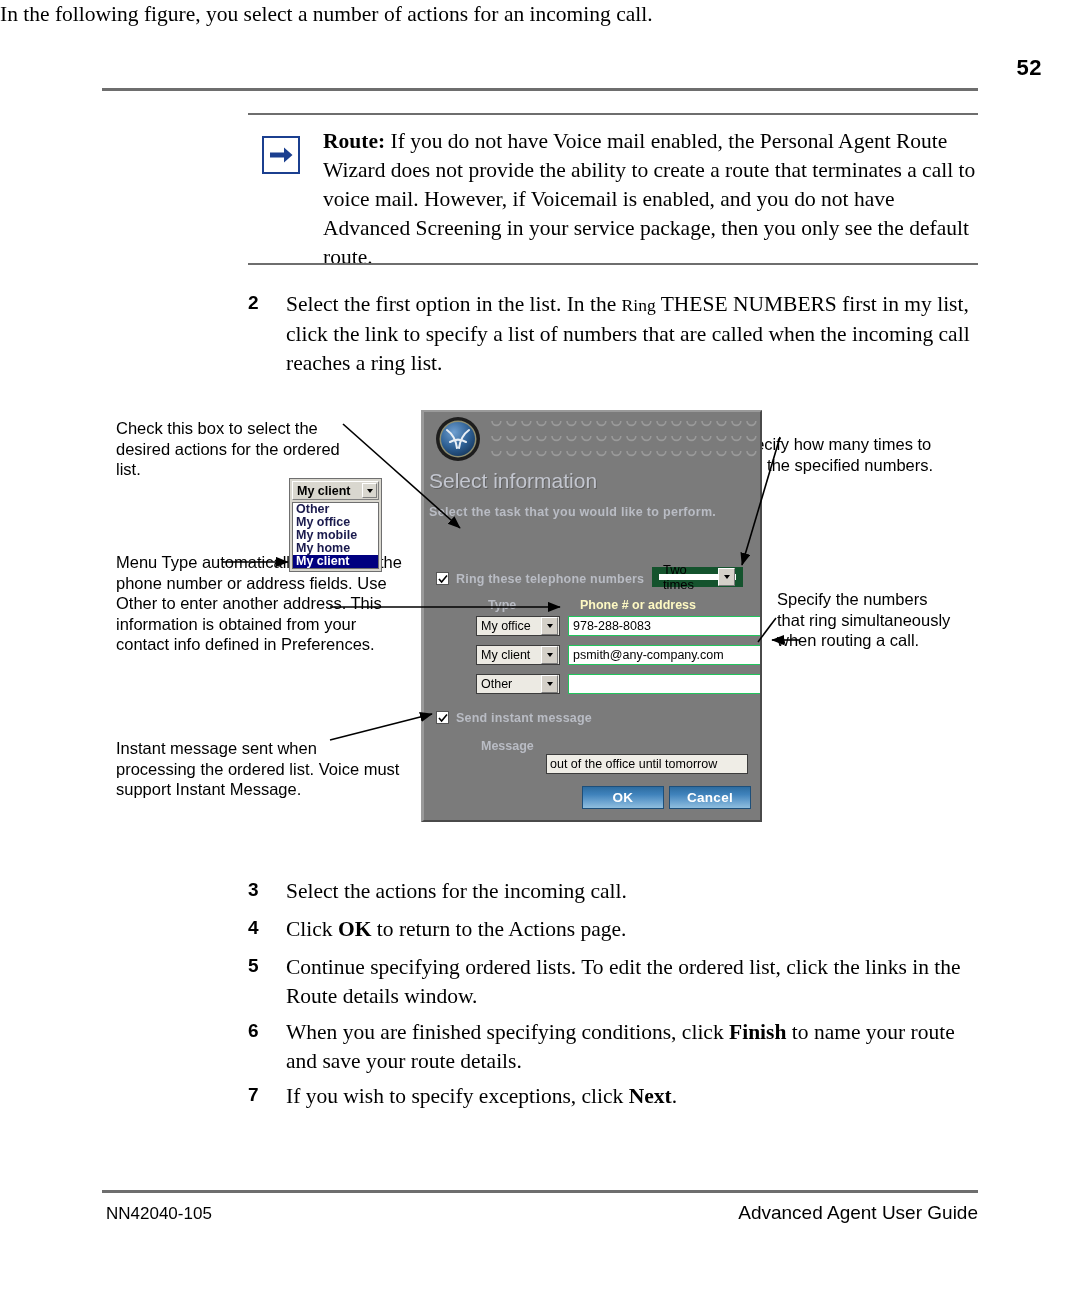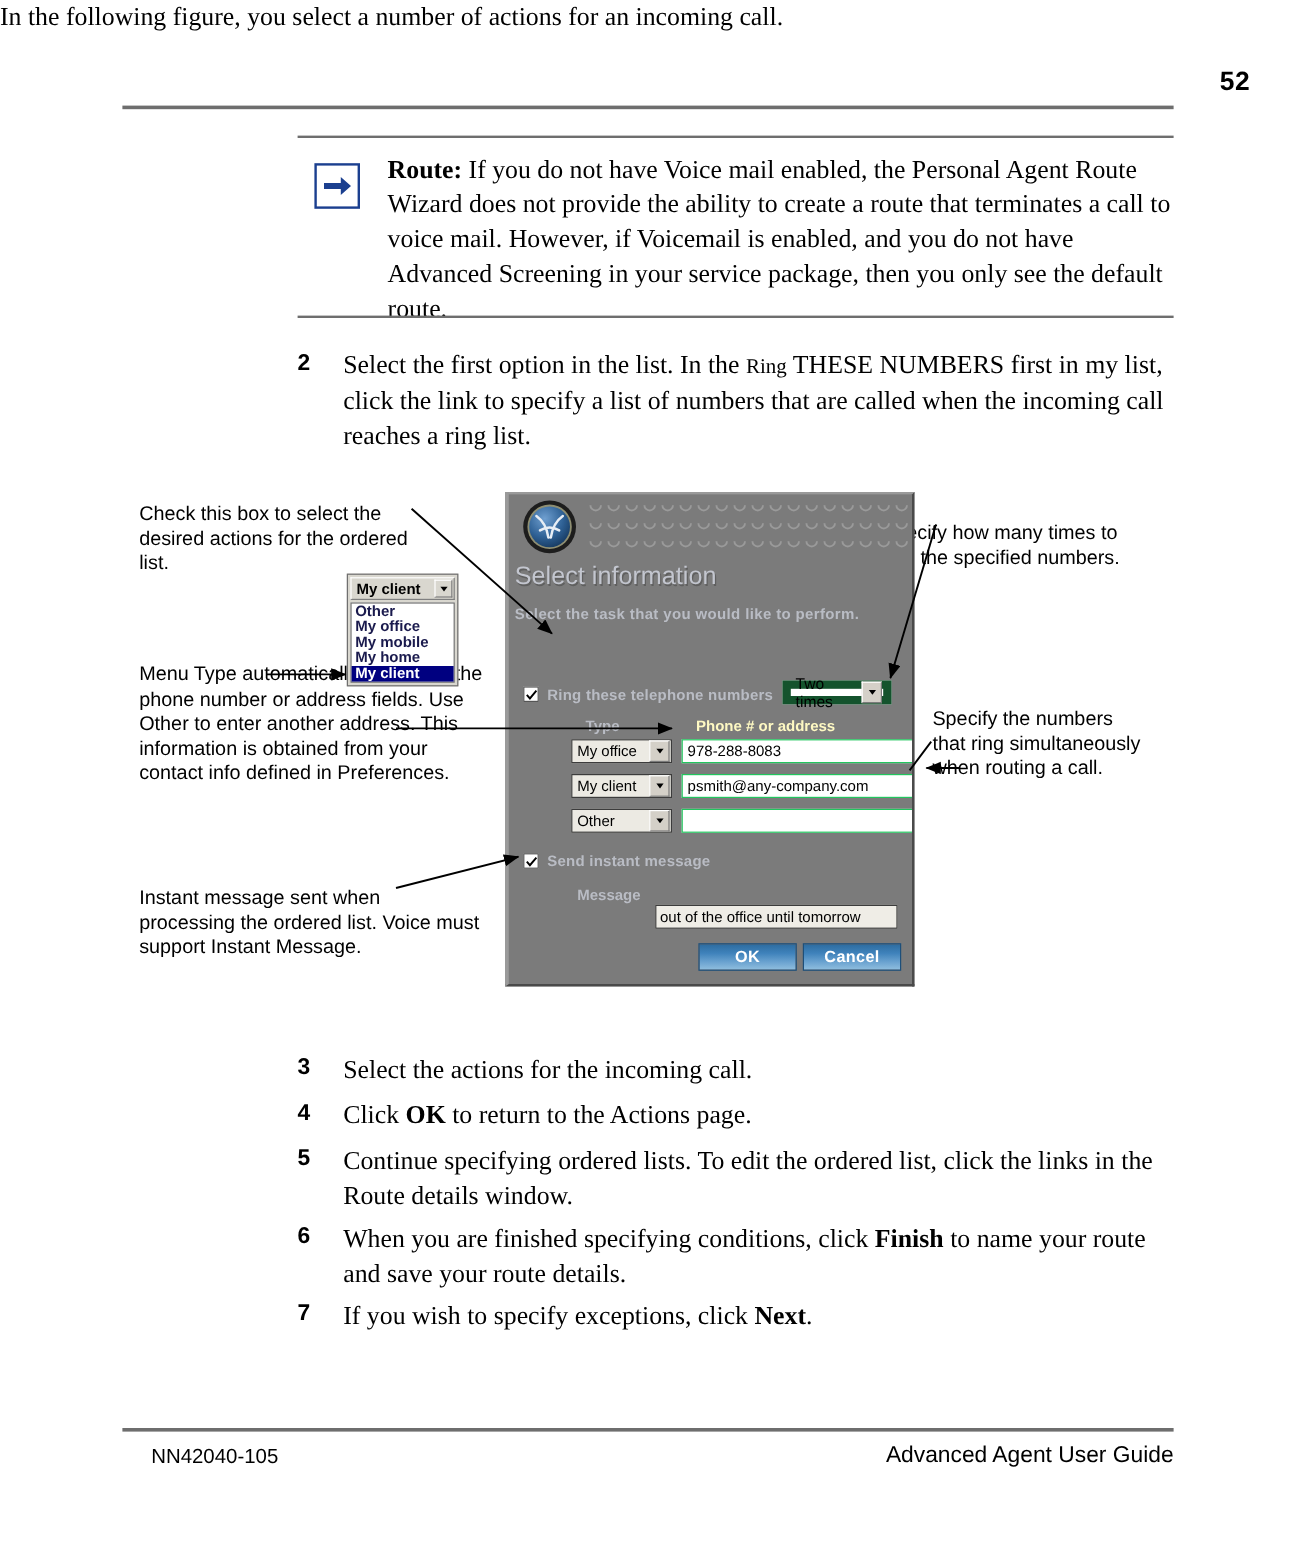--- a/index.html
+++ b/index.html
@@ -333,21 +333,21 @@
   
   #lines { position: absolute; left: 0; top: 0; width: 1080px; height: 1296px; pointer-events: none; }
 
   
   #footer-rule {
     position: absolute; left: 102px; top: 1190px;
     width: 876px; height: 3px; background: #6e6e6e;
   }
   #footer-left {
     position: absolute; left: 106px; top: 1204px;
-    font-family: "Liberation Sans", sans-serif; font-size: 17px; margin-left: 20px;
+    font-family: "Liberation Sans", sans-serif; font-size: 17px;
   }
   #footer-right {
     position: absolute; right: 102px; top: 1202px;
     font-family: "Liberation Sans", sans-serif; font-size: 19px;
   }
 </style>
 </head>
 <body>
 
 <div id="page-number">52</div>

